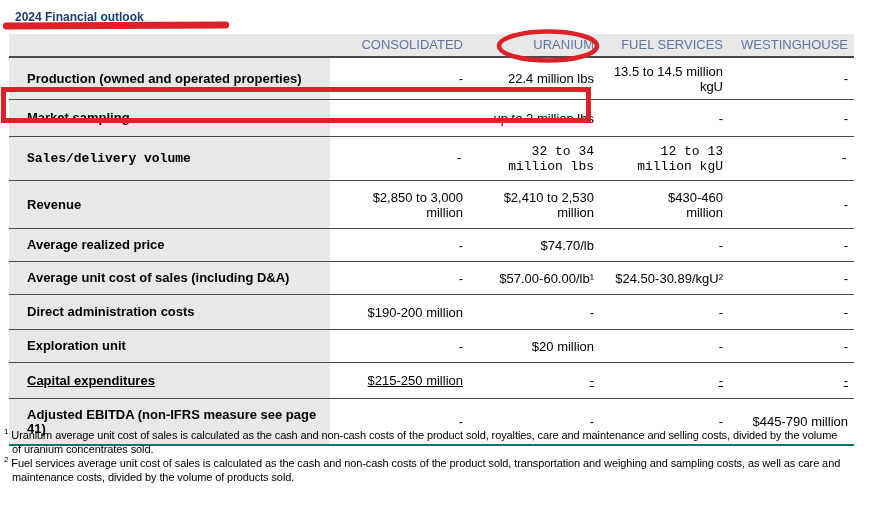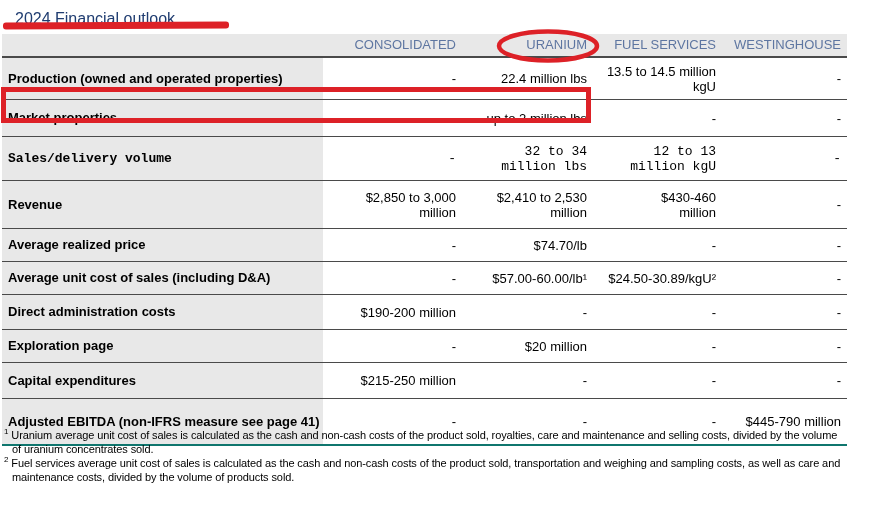--- a/index.html
+++ b/index.html
@@ -3,51 +3,51 @@
 <meta charset="utf-8">
 <style>
   html,body{margin:0;padding:0;background:#fff;}
   .stage{
     position:relative;width:889px;height:524px;background:#fff;overflow:hidden;
     font-family:"Liberation Sans",sans-serif;color:#000;
   }
   
   .title{
     position:absolute;left:7px;top:2px;margin:8px;
-    font-size:16px;font-weight:normal;color:#1f3c70;letter-spacing:0;
+    font-size:12px;font-weight:bold;color:#1f3c70;letter-spacing:0;
   }
   .underline-mark{
     position:absolute;left:3px;top:22px;width:226px;height:7px;
     background:#dd2127;border-radius:3px;transform:rotate(-0.2deg);
   }
   
   table.fin{
-    position:absolute;left:2px;top:34px;width:845px;
+    position:absolute;left:9px;top:34px;width:845px;
     border-collapse:collapse;table-layout:fixed;
     font-size:13px;line-height:15px;
   }
   table.fin th{
     background:#e8e8e8;color:#5e76a1;font-weight:normal;
     text-align:right;padding:1px 6px 2px 6px;vertical-align:middle;
     border-bottom:2px solid #4a4a4a;font-size:13px;height:19px;
   }
   table.fin th.lblh{text-align:left;}
   table.fin td{
     text-align:right;vertical-align:middle;padding:2px 6px;
     border-bottom:1px solid #4a4a4a;background:#fff;
   }
   table.fin td.lbl{
     background:#e8e8e8;font-weight:bold;text-align:left;
-    padding:2px 2px 2px 6px;line-height:14px;
+    padding:2px 2px 2px 18px;line-height:14px;
   }
   tr.last td{border-bottom:2px solid #0f766e;}
   tr.r0 td{height:37px;} tr.r1 td{height:32px;} tr.r2 td{height:35px;}
   tr.r3 td{height:39px;font-family:Liberation Mono, monospace;} tr.r4 td{height:43px;padding-left:28px;} tr.r5 td{height:28px;}
   tr.r6 td{height:28px;} tr.r7 td{height:30px;} tr.r8 td{height:28px;}
-  tr.r9 td{height:31px;} tr.r10 td{height:41px;}
+  tr.r9 td{height:31px;text-decoration:underline;} tr.r10 td{height:41px;}
   
   .circle-mark{position:absolute;left:496px;top:29px;width:104px;height:34px;pointer-events:none;}
   .box-mark{
     position:absolute;left:1px;top:87px;width:590px;height:36px;
     border:5px solid #dd2127;box-sizing:border-box;pointer-events:none;
   }
   
   .footnotes{
     position:absolute;left:4px;top:429px;width:838px;
     font-size:11px;line-height:13.5px;letter-spacing:-0.1px;color:#000;
@@ -82,21 +82,21 @@
     </thead>
     <tbody>
       <tr class="r0">
         <td class="lbl">Production (owned and operated properties)</td>
         <td>-</td>
         <td>22.4 million lbs</td>
         <td>13.5 to 14.5 million kgU</td>
         <td>-</td>
       </tr>
       <tr class="r1">
-        <td class="lbl">Market properties</td>
+        <td class="lbl">Market sampling</td>
         <td>-</td>
         <td>up to 2 million lbs</td>
         <td>-</td>
         <td>-</td>
       </tr>
       <tr class="r3">
         <td class="lbl">Sales/delivery volume</td>
         <td>-</td>
         <td>32 to 34 million lbs</td>
         <td>12 to 13 million kgU</td>
@@ -124,21 +124,21 @@
         <td>-</td>
       </tr>
       <tr class="r7">
         <td class="lbl">Direct administration costs</td>
         <td>$190-200 million</td>
         <td>-</td>
         <td>-</td>
         <td>-</td>
       </tr>
       <tr class="r8">
-        <td class="lbl">Exploration page</td>
+        <td class="lbl">Exploration unit</td>
         <td>-</td>
         <td>$20 million</td>
         <td>-</td>
         <td>-</td>
       </tr>
       <tr class="r9">
         <td class="lbl">Capital expenditures</td>
         <td>$215-250 million</td>
         <td>-</td>
         <td>-</td>

